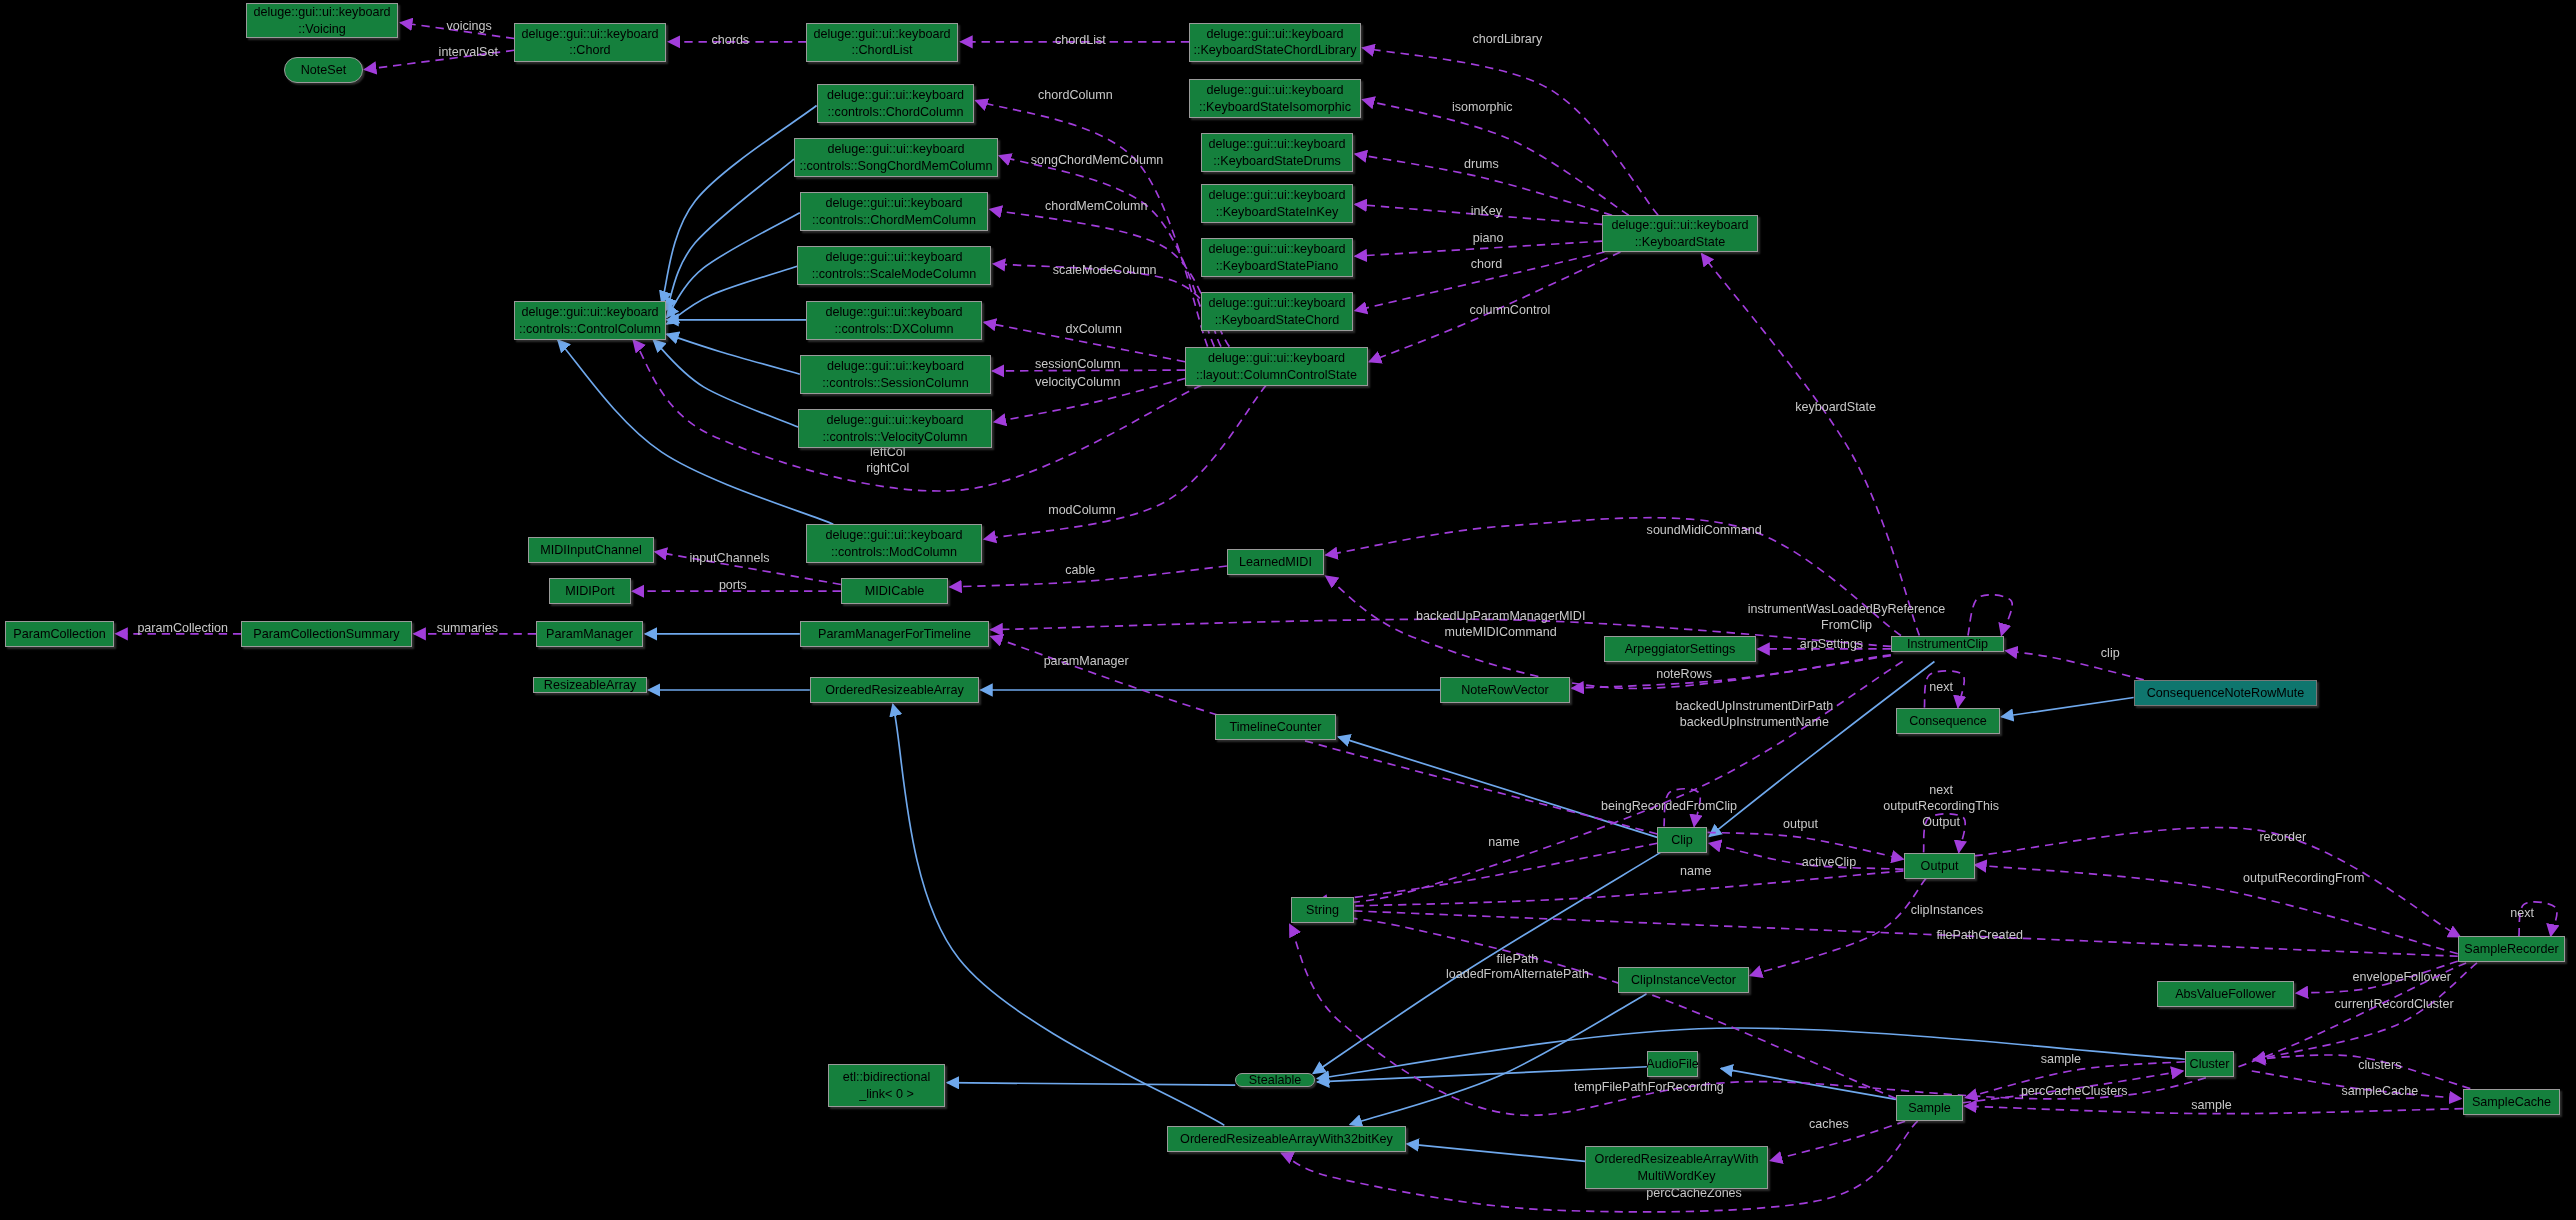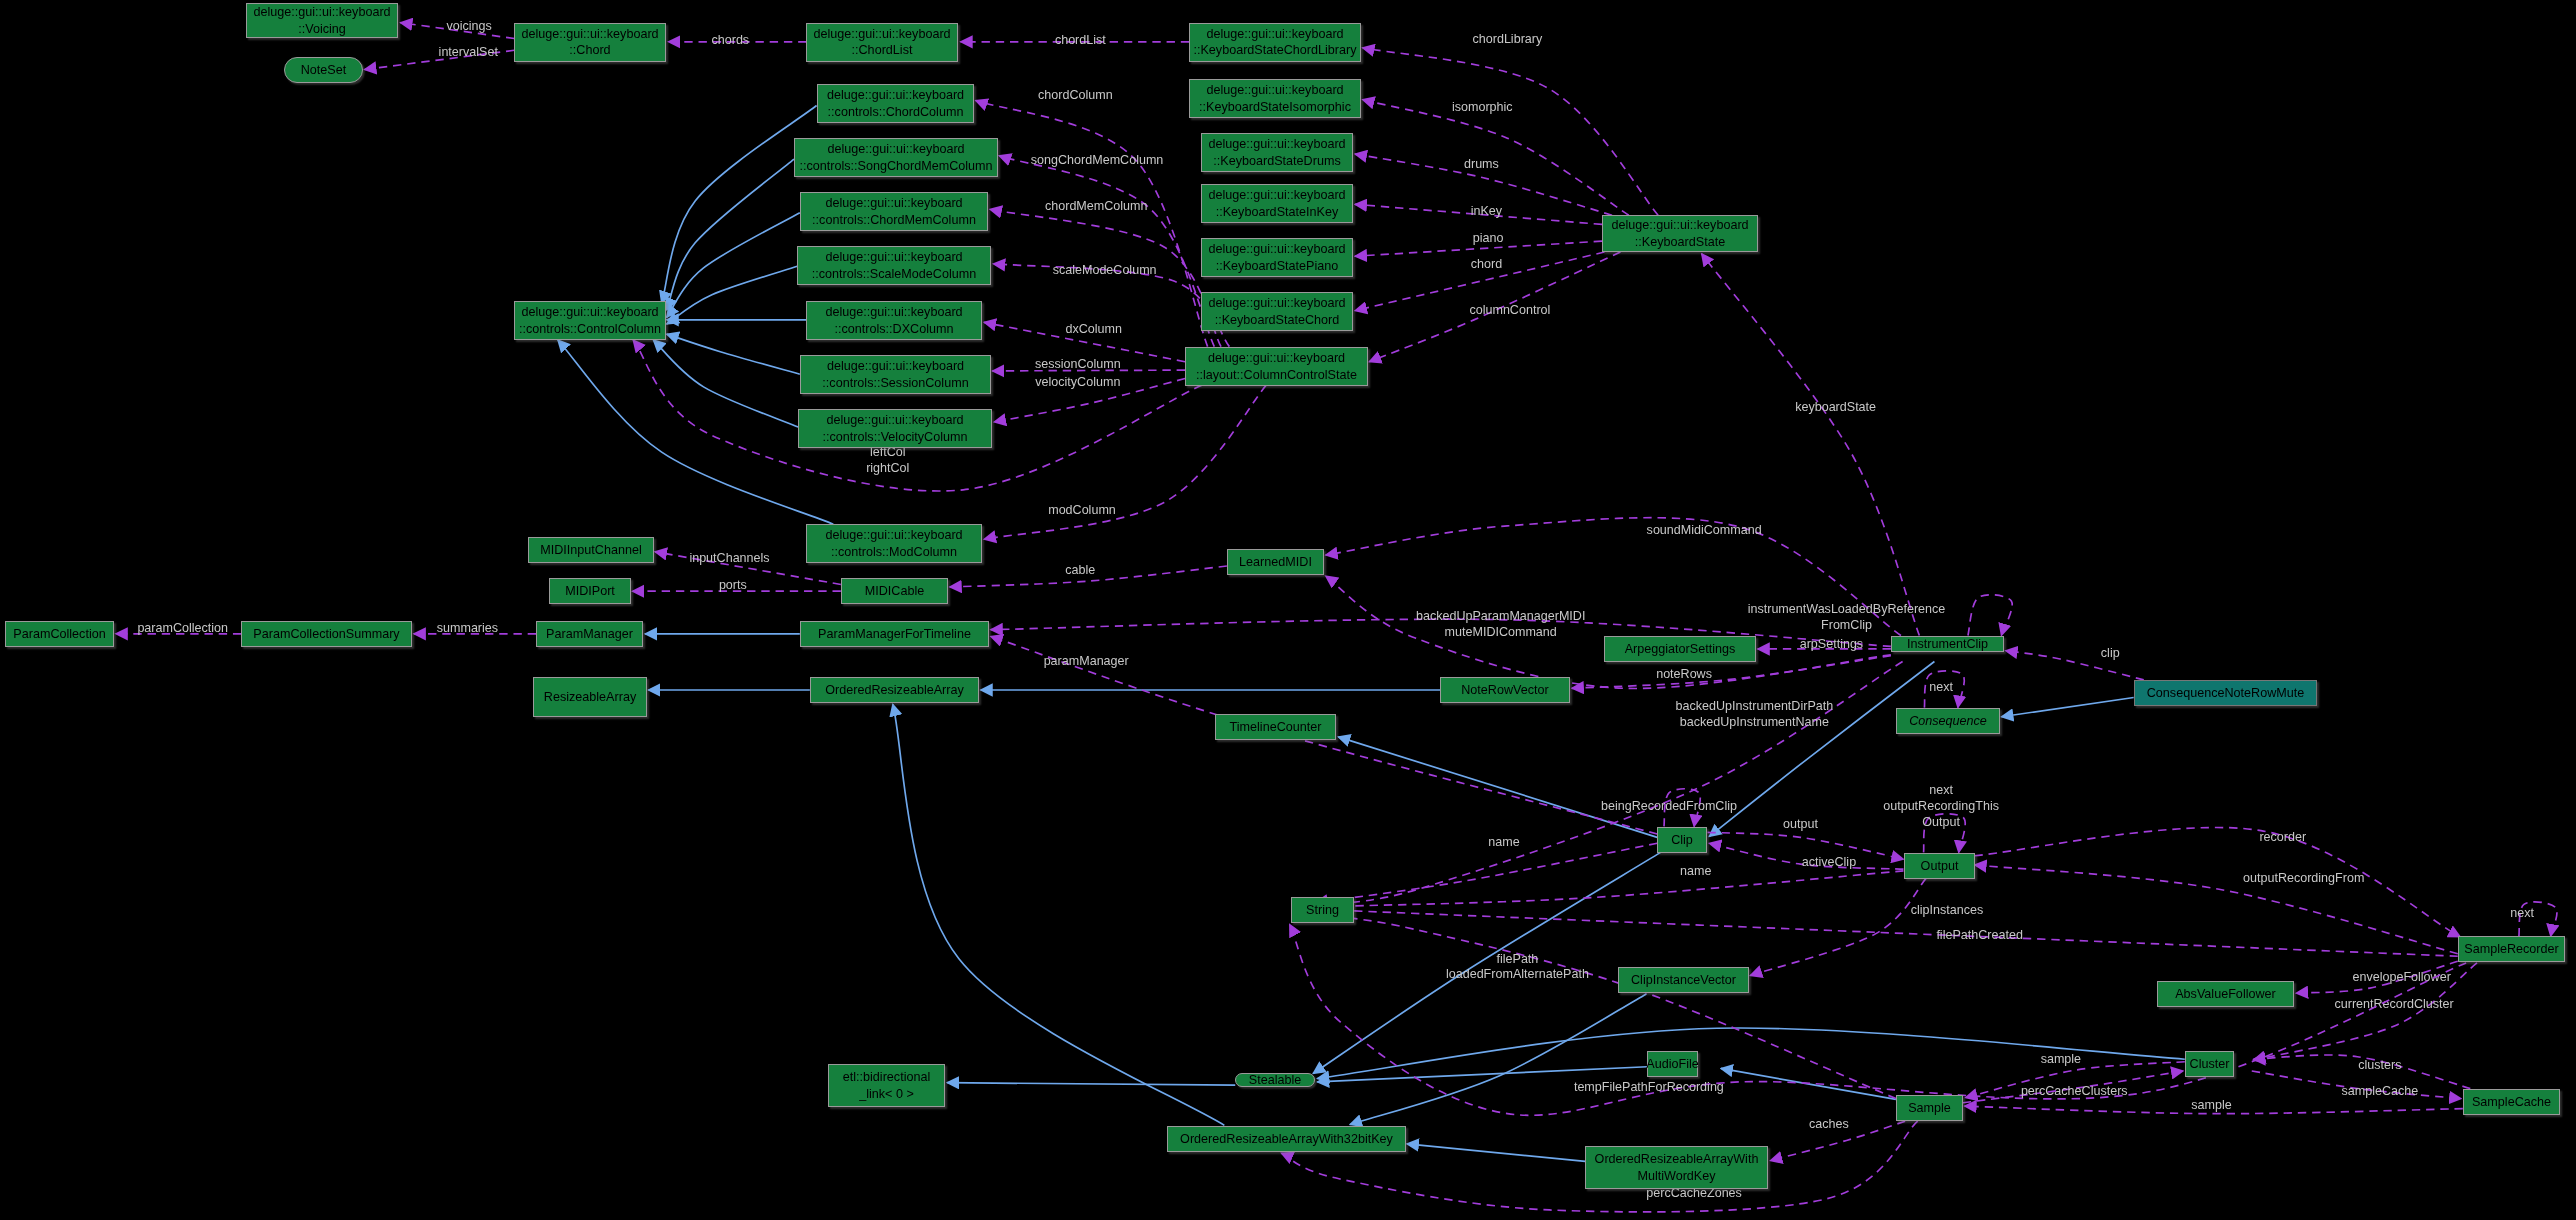--- a/index.html
+++ b/index.html
@@ -209,27 +209,27 @@
       <div class="node" style="left: 806px; top: 524px; width: 176px; height: 39px;">deluge::gui::ui::keyboard
 ::controls::ModColumn</div>
       <div class="node" style="left: 528px; top: 537px; width: 126px; height: 26px;">MIDIInputChannel</div>
       <div class="node" style="left: 549px; top: 578px; width: 82px; height: 26px;">MIDIPort</div>
       <div class="node" style="left: 841px; top: 578px; width: 107px; height: 26px;">MIDICable</div>
       <div class="node" style="left: 1227px; top: 549px; width: 97px; height: 26px;">LearnedMIDI</div>
       <div class="node" style="left: 5px; top: 621px; width: 109px; height: 26px;">ParamCollection</div>
       <div class="node" style="left: 241px; top: 621px; width: 171px; height: 26px;">ParamCollectionSummary</div>
       <div class="node" style="left: 536px; top: 621px; width: 107px; height: 26px;">ParamManager</div>
       <div class="node" style="left: 800px; top: 621px; width: 189px; height: 26px;">ParamManagerForTimeline</div>
-      <div class="node" style="left: 533px; top: 677px; width: 114px; height: 40px;">ResizeableArray</div>
+      <div class="node" style="left: 533px; top: 677px; width: 114px; height: 16px;">ResizeableArray</div>
       <div class="node" style="left: 810px; top: 677px; width: 169px; height: 26px;">OrderedResizeableArray</div>
       <div class="node" style="left: 1440px; top: 677px; width: 130px; height: 26px;">NoteRowVector</div>
       <div class="node" style="left: 1215px; top: 714px; width: 121px; height: 26px;">TimelineCounter</div>
       <div class="node" style="left: 1604px; top: 636px; width: 152px; height: 26px;">ArpeggiatorSettings</div>
       <div class="node" style="left: 1891px; top: 636px; width: 113px; height: 16px;">InstrumentClip</div>
-      <div class="node" style="left: 1896px; top: 708px; width: 104px; height: 26px; font-style: italic;">Consequence</div>
+      <div class="node" style="left: 1896px; top: 708px; width: 104px; height: 26px;">Consequence</div>
       <div class="node hl" style="left: 2134px; top: 680px; width: 183px; height: 26px;">ConsequenceNoteRowMute</div>
       <div class="node" style="left: 1657px; top: 827px; width: 50px; height: 26px;">Clip</div>
       <div class="node" style="left: 1904px; top: 853px; width: 71px; height: 26px;">Output</div>
       <div class="node" style="left: 1251px; top: 897px; width: 63px; height: 26px; margin-left: 40px;">String</div>
       <div class="node" style="left: 2458px; top: 936px; width: 107px; height: 26px;">SampleRecorder</div>
       <div class="node" style="left: 2157px; top: 981px; width: 137px; height: 26px;">AbsValueFollower</div>
       <div class="node" style="left: 1618px; top: 967px; width: 131px; height: 26px;">ClipInstanceVector</div>
       <div class="node" style="left: 1647px; top: 1051px; width: 51px; height: 26px;">AudioFile</div>
       <div class="node" style="left: 1235px; top: 1073px; width: 80px; height: 14px; border-radius: 12px;">Stealable</div>
       <div class="node" style="left: 828px; top: 1064px; width: 117px; height: 43px;">etl::bidirectional

